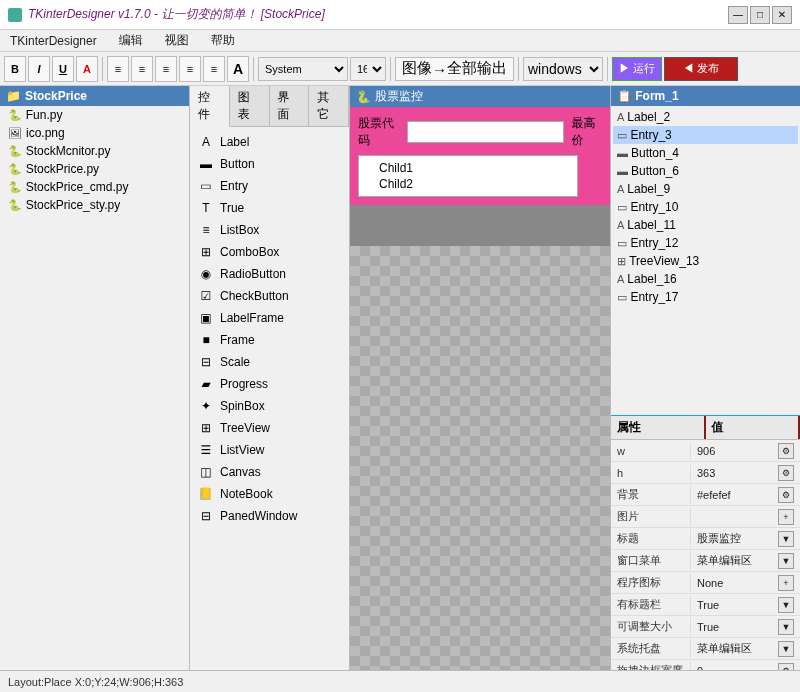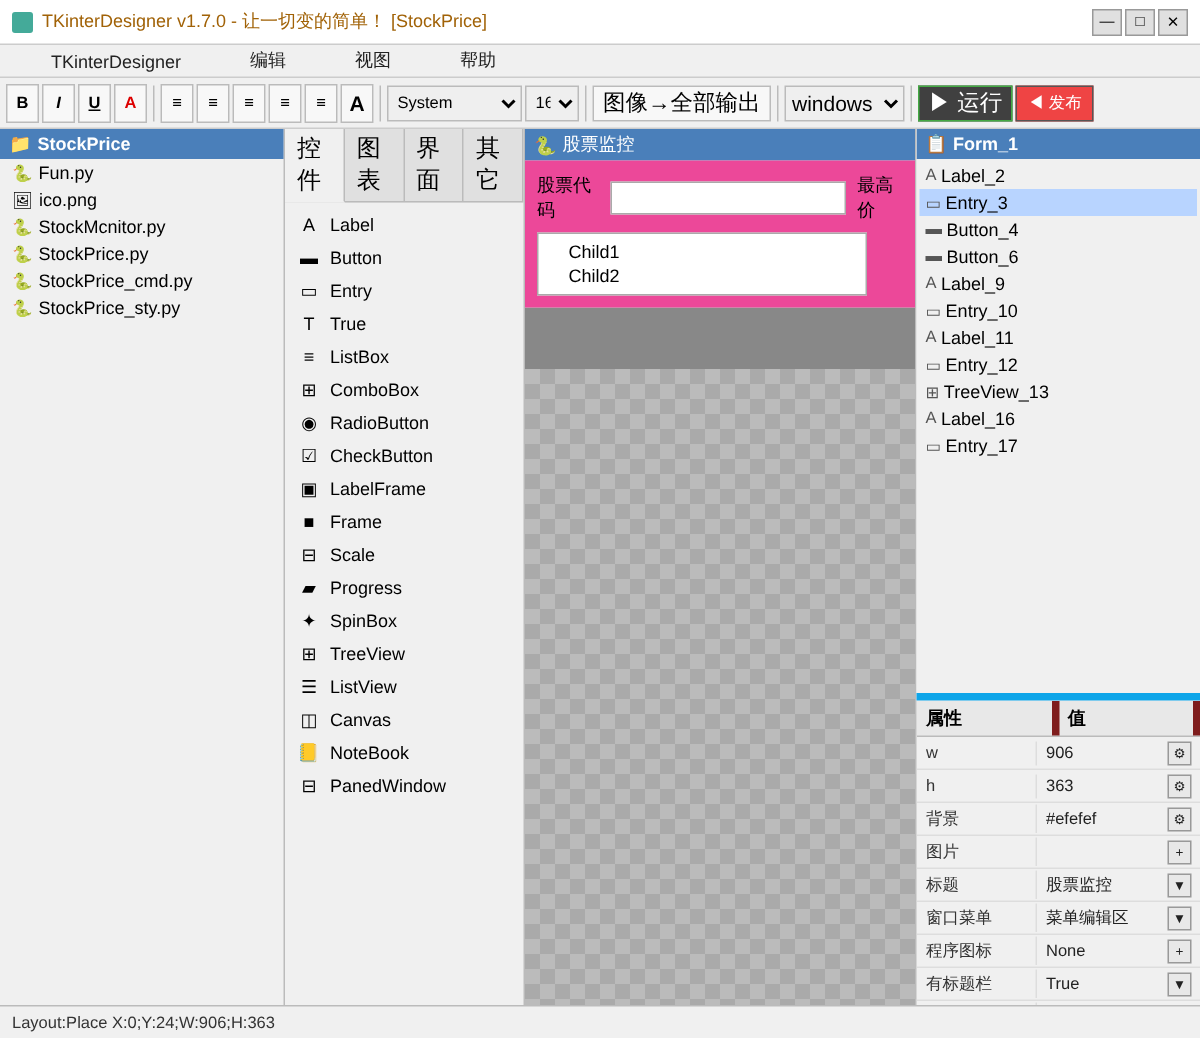--- a/index.html
+++ b/index.html
@@ -26,21 +26,21 @@
     .title-bar-left {
       display: flex;
       align-items: center;
       gap: 6px;
     }
     .title-icon {
       width: 14px; height: 14px;
       background: #4a9;
       border-radius: 2px;
     }
-    .title-text { font-size: 12px; color: #a16207; }
+    .title-text { font-size: 12px; color: #701a75; font-style: italic; }
     .title-controls { display: flex; gap: 2px; }
     .title-btn {
       width: 20px; height: 18px;
       border: 1px solid #999;
       background: #e0e0e0;
       display: flex; align-items: center; justify-content: center;
       font-size: 10px; cursor: pointer;
     }
 
     
@@ -51,21 +51,20 @@
       align-items: center;
       padding: 0 4px;
       border-bottom: 1px solid #ccc;
       gap: 10px;
     }
     .menu-item {
       font-size: 12px;
       padding: 2px 6px;
       cursor: pointer;
       color: #222;
-      margin-left: 24px;
     }
 
     
     .toolbar {
       background: #f0f0f0;
       height: 34px;
       display: flex;
       align-items: center;
       padding: 0 4px;
       border-bottom: 1px solid #ccc;
@@ -105,29 +104,29 @@
       cursor: pointer;
     }
     .tb-platform-select {
       height: 24px; width: 80px;
       border: 1px solid #bbb;
       font-size: 14px;
     }
     .tb-run-btn {
       height: 24px; padding: 0 6px;
       border: 1px solid #4a4;
-      background: #404040;
+      background: #8b5cf6;
       color: white;
-      font-size: 15px;
+      font-size: 11px;
       cursor: pointer;
     }
     .tb-publish-btn {
-      height: 24px; padding: 0 7px;
+      height: 24px; padding: 0 18px;
       border: 1px solid #555;
-      background: #ef4444;
+      background: #b91c1c;
       color: white;
       font-size: 11px;
       cursor: pointer;
     }
 
     
     .main-layout {
       display: flex;
       height: calc(692px - 30px - 22px - 34px - 22px);
     }
@@ -166,21 +165,21 @@
       display: flex;
       flex-direction: column;
     }
     .widget-tabs {
       display: flex;
       background: #e0e0e0;
       border-bottom: 1px solid #bbb;
     }
     .widget-tab {
       padding: 3px 8px;
-      font-size: 16px;
+      font-size: 12px;
       cursor: pointer;
       border-right: 1px solid #bbb;
     }
     .widget-tab.active {
       background: #f0f0f0;
       border-bottom: 1px solid #f0f0f0;
       margin-bottom: -1px;
     }
     .widget-list {
       flex: 1;
@@ -264,23 +263,23 @@
 
     
     .right-panels {
       width: 190px;
       display: flex;
       flex-direction: column;
       border-left: 1px solid #bbb;
     }
     .right-top {
       flex: 0 0 auto;
-      height: 381px;
-      background: #f0f0f0;
-      border-bottom: 5px solid #0ea5e9;
+      height: 330px;
+      background: #f0f0f0;
+      border-bottom: 1px solid #0ea5e9;
       overflow: hidden;
     }
     .right-top-header {
       background: #4a7fba;
       color: white;
       padding: 3px 6px;
       font-size: 12px;
       font-weight: bold;
     }
     .widget-tree { font-size: 12px; padding: 2px; }
@@ -302,21 +301,21 @@
     .props-header {
       display: flex;
       background: #e8e8e8;
       border-bottom: 1px solid #bbb;
       font-size: 12px;
       font-weight: bold;
     }
     .props-col {
       flex: 1;
       padding: 3px 6px;
-      border-right: 5px solid #7f1d1d;
+      border-right: 2px solid #7f1d1d;
     }
     .props-row {
       display: flex;
       align-items: center;
       border-bottom: 1px solid #ddd;
       min-height: 22px;
     }
     .props-key {
       width: 80px;
       padding: 2px 6px;

